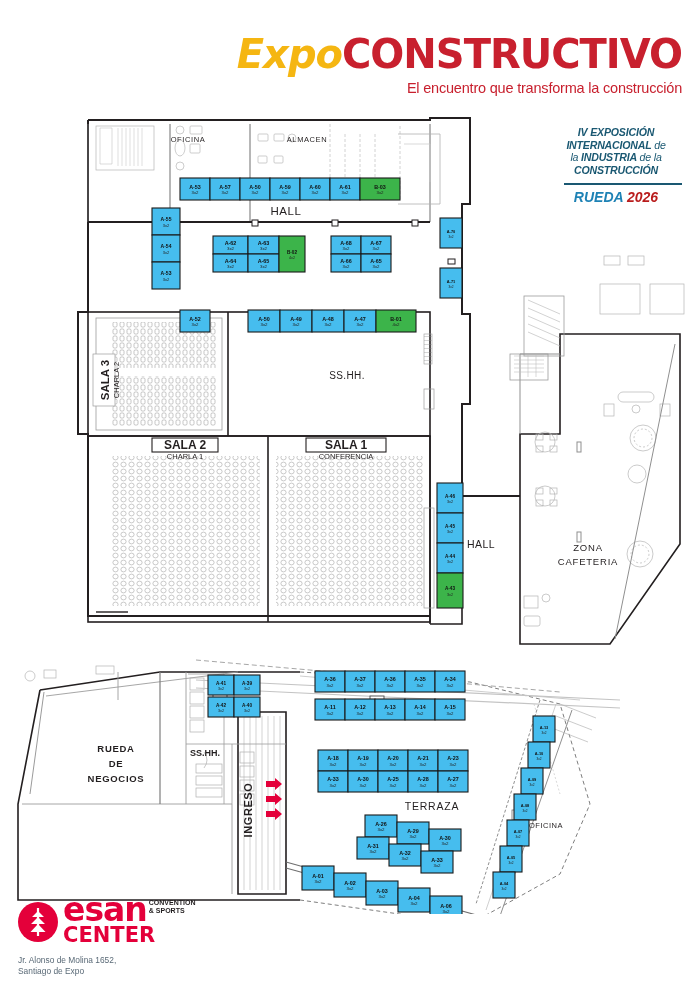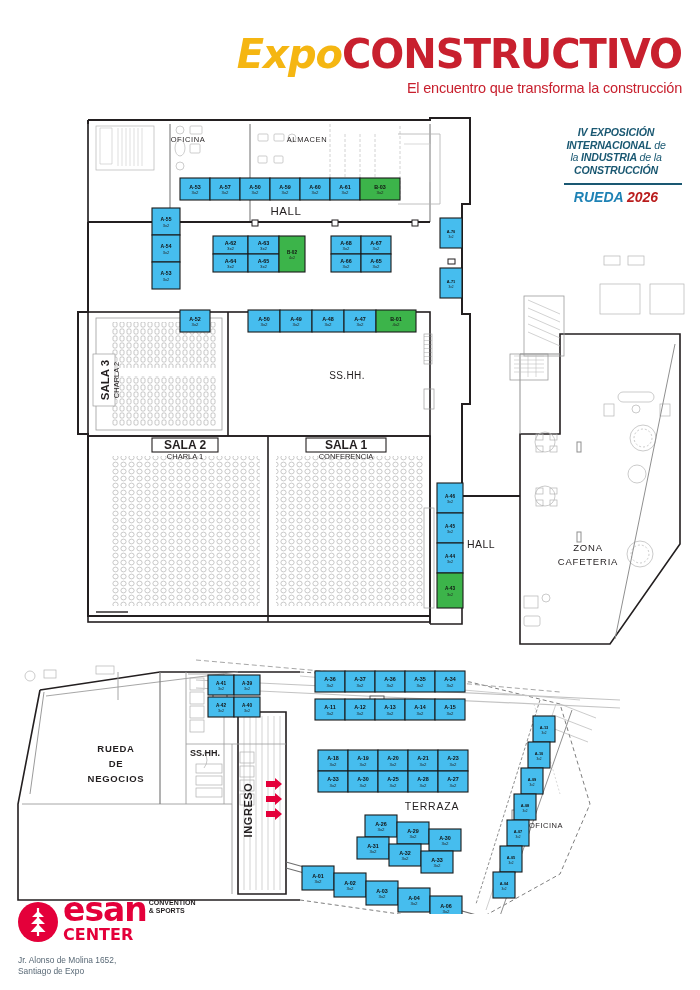--- a/index.html
+++ b/index.html
@@ -41,21 +41,21 @@
   #footer { position:absolute; left:18px; bottom:14px; width:300px; }
   #esan-row { display:flex; align-items:center; }
   #esan-mark { width:40px; height:40px; border-radius:50%; background:#E4003A; position:relative;
                flex:0 0 auto; }
   #esan-mark .tree { position:absolute; left:50%; top:5px; transform:translateX(-50%); }
   #esan-text { margin-left:5px; }
   #esan-name { font-size:33px; font-weight:bold; color:#E4003A; line-height:22px;
                font-family:"DejaVu Sans", sans-serif; letter-spacing:-1px; }
   #esan-sub { display:inline-block; vertical-align:top; font-size:7px; font-weight:bold;
               color:#231F20; line-height:8px; margin-left:2px; }
-  #esan-center { font-size:16px; font-weight:bold; color:#E4003A; line-height:20px;
+  #esan-center { font-size:21px; font-weight:bold; color:#E4003A; line-height:20px;
                  letter-spacing:0px; font-family:"DejaVu Sans", sans-serif; }
   #esan-addr { font-size:8.4px; color:#5A6A77; line-height:10.5px; margin-top:10px; }
 
   text { font-family:"Liberation Sans", sans-serif; }
 </style>
 </head>
 <body>
 
 <div id="page">
 

